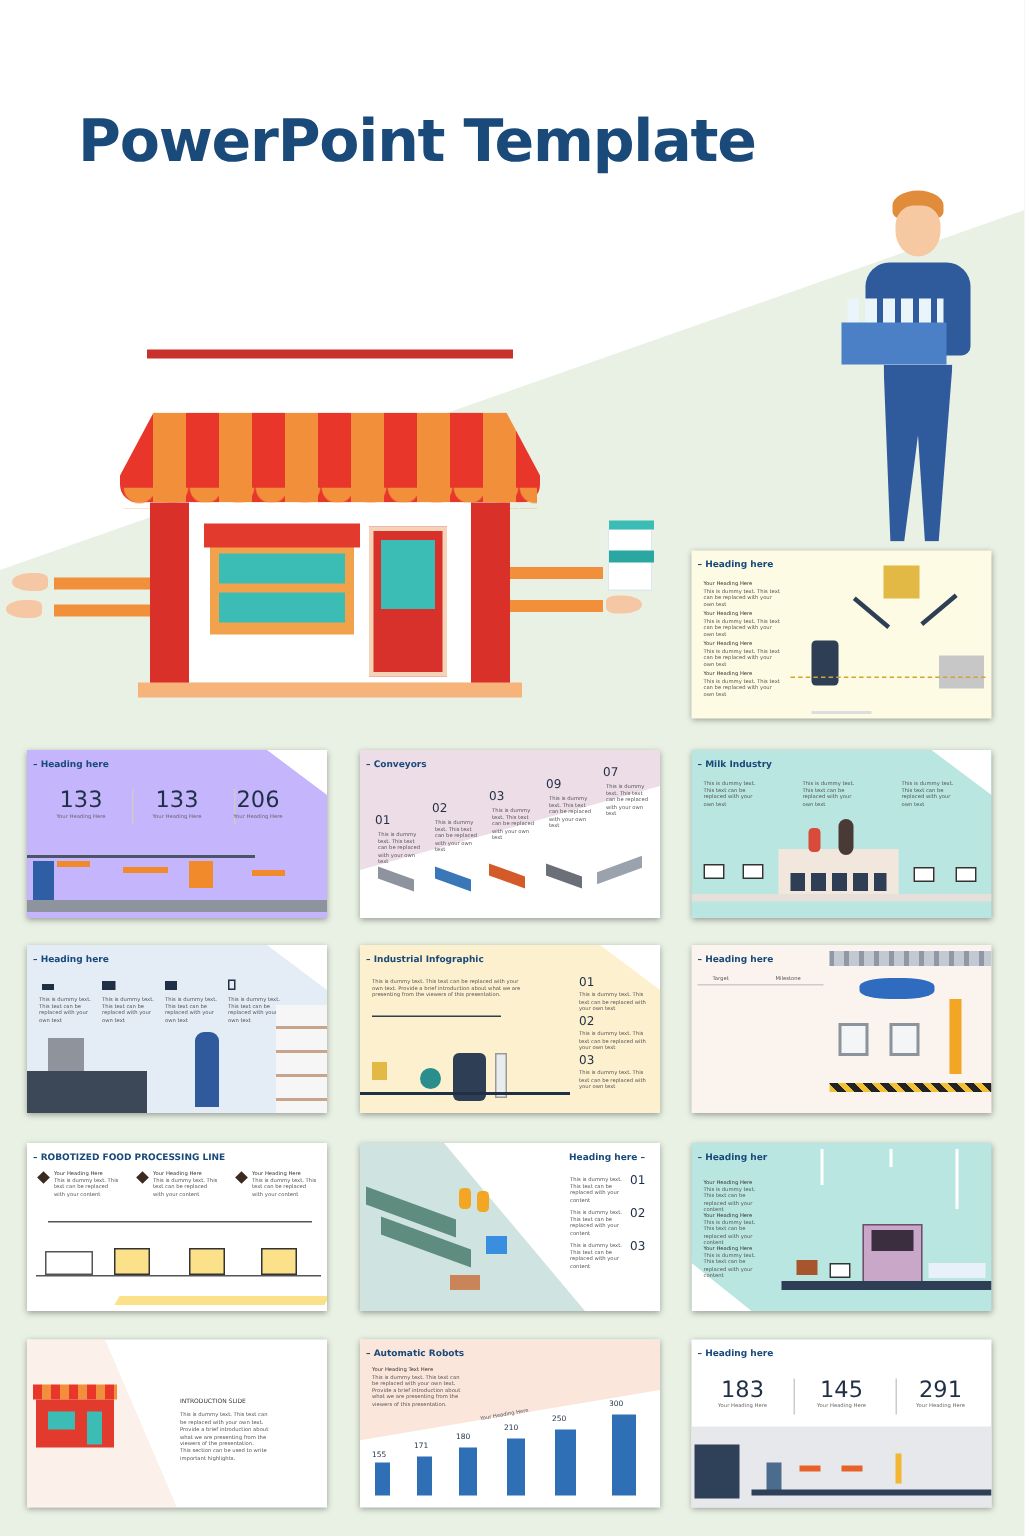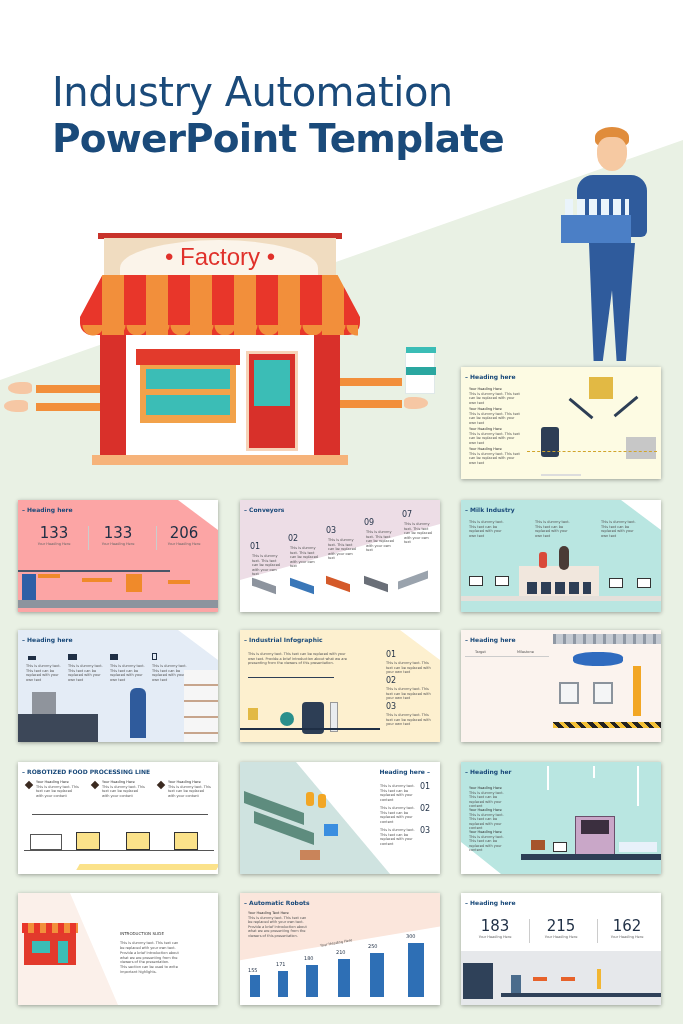--- a/index.html
+++ b/index.html
@@ -56,30 +56,25 @@
 .scene{position:absolute}
 .num{position:absolute;font-size:8px;color:#1f2f45}
 .foot{position:absolute;bottom:3px;left:80px;width:40px;height:2px;background:#ddd}
 </style>
 </head>
 <body>
 
 <div class="bg-band"></div>
 
 <h1 class="title">
-  <span class="l1">Industry Automation</span>
   <span class="l2">PowerPoint Template</span>
 </h1>
 
 <div class="factory">
   <div class="roofbar"></div>
-  <div class="signboard">
-    <div class="cloud"></div>
-    <div class="signtext">• Factory •</div>
-  </div>
   <div class="awning"></div>
   <div class="scallop"></div>
   <div class="building"></div>
   <div class="pillar l"></div>
   <div class="pillar r"></div>
   <div class="window">
     <div class="shade"></div>
       <div class="pane"></div>
       <div class="pane b"></div>
   </div>
@@ -117,34 +112,34 @@
   <div class="bul" style="left:8px;top:80px;width:52px"><b>Your Heading Here</b><span>This is dummy text. This text can be replaced with your own text</span></div>
   <div class="scene" style="left:80px;top:60px;width:18px;height:30px;background:#2d3e55;border-radius:3px"></div>
   <div class="scene" style="left:105px;top:40px;width:30px;height:3px;background:#2d3e55;transform:rotate(40deg)"></div>
   <div class="scene" style="left:150px;top:38px;width:30px;height:3px;background:#2d3e55;transform:rotate(-40deg)"></div>
   <div class="scene" style="left:128px;top:10px;width:24px;height:22px;background:#e2b944"></div>
   <div class="scene" style="left:165px;top:70px;width:30px;height:22px;background:#c7c7c7"></div>
   <div class="scene" style="left:66px;top:84px;width:130px;height:1px;border-top:1px dashed #d1a52c"></div>
   <div class="foot"></div>
 </div>
 
-<div class="slide" style="left:18px;top:500px;background:#fca5a5">
+<div class="slide" style="left:18px;top:500px;background:#c4b5fd">
   <div class="corner"></div>
   <div class="sh">– Heading here</div>
   <div class="stat" style="left:6px">
       <div class="n">133</div>
       <div class="c">Your Heading Here</div>
     </div>
   <div class="vdiv" style="left:70px"></div>
   <div class="stat" style="left:70px">
       <div class="n">133</div>
       <div class="c">Your Heading Here</div>
     </div>
   <div class="vdiv" style="left:138px"></div>
-  <div class="stat" style="left:136px">
+  <div class="stat" style="left:124px">
       <div class="n">206</div>
       <div class="c">Your Heading Here</div>
     </div>
   <div class="scene" style="left:0;top:70px;width:152px;height:2px;background:#4a5568"></div>
   <div class="scene" style="left:4px;top:74px;width:14px;height:28px;background:#2e5fa6"></div>
   <div class="scene" style="left:20px;top:74px;width:22px;height:4px;background:#f08a2a"></div>
   <div class="scene" style="left:64px;top:78px;width:30px;height:4px;background:#f08a2a"></div>
   <div class="scene" style="left:108px;top:74px;width:16px;height:18px;background:#f08a2a"></div>
   <div class="scene" style="left:150px;top:80px;width:22px;height:4px;background:#f08a2a"></div>
   <div class="scene" style="left:0;top:100px;width:200px;height:8px;background:#8d949e"></div>
@@ -318,26 +313,26 @@
 </div>
 
 <div class="slide" style="left:461px;top:893px;background:#fff">
   <div class="sh">– Heading here</div>
   <div class="stat" style="left:4px">
       <div class="n">183</div>
       <div class="c">Your Heading Here</div>
     </div>
   <div class="vdiv" style="left:68px"></div>
   <div class="stat" style="left:70px">
-      <div class="n">215</div>
+      <div class="n">145</div>
       <div class="c">Your Heading Here</div>
     </div>
   <div class="vdiv" style="left:136px"></div>
   <div class="stat" style="left:136px">
-      <div class="n">162</div>
+      <div class="n">291</div>
       <div class="c">Your Heading Here</div>
     </div>
   <div class="scene" style="left:0;top:58px;width:200px;height:54px;background:#e6e8eb"></div>
   <div class="scene" style="left:2px;top:70px;width:30px;height:36px;background:#2f4159"></div>
   <div class="scene" style="left:50px;top:82px;width:10px;height:20px;background:#4b6c8c"></div>
   <div class="scene" style="left:72px;top:84px;width:14px;height:4px;background:#e7622a"></div>
   <div class="scene" style="left:100px;top:84px;width:14px;height:4px;background:#e7622a"></div>
   <div class="scene" style="left:136px;top:76px;width:4px;height:20px;background:#f2b632"></div>
   <div class="scene" style="left:40px;top:100px;width:160px;height:4px;background:#2f4159"></div>
 </div>

